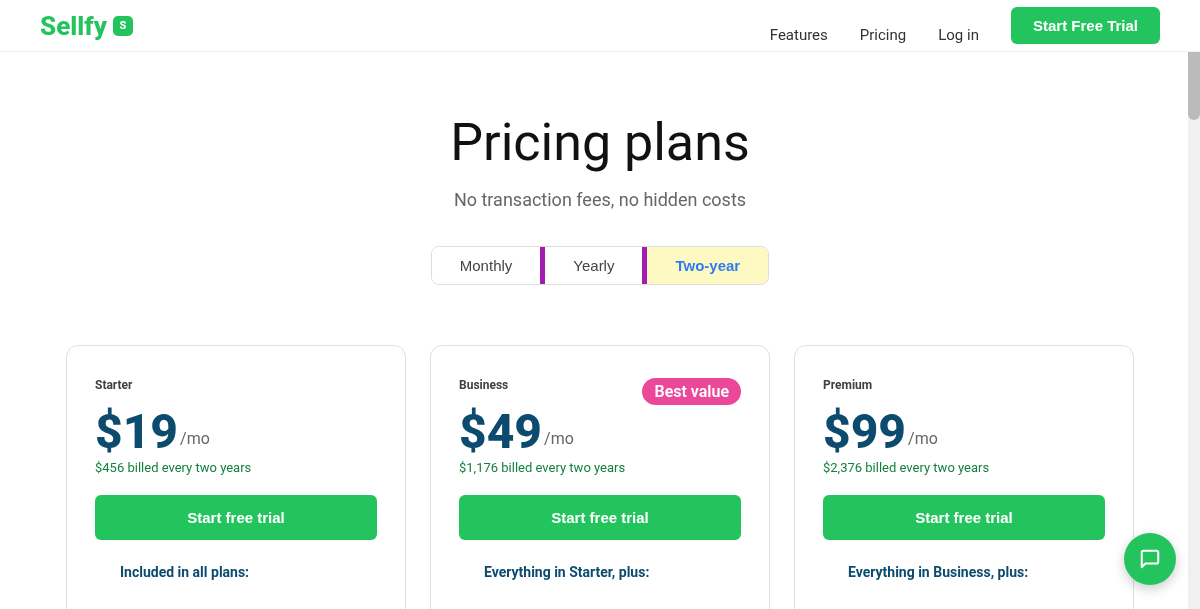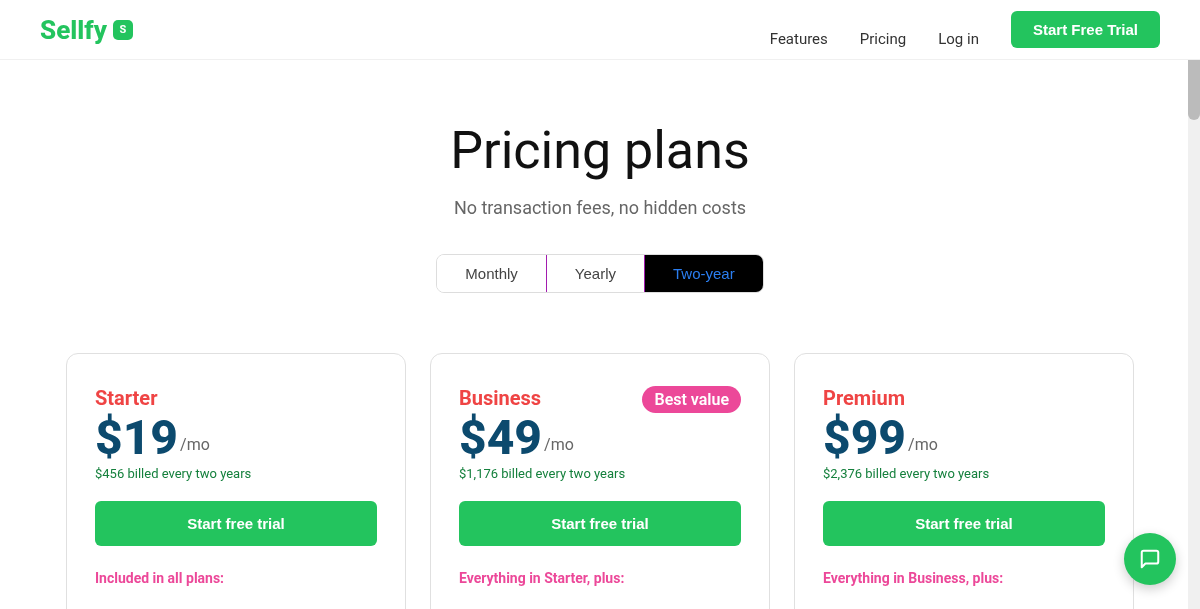--- a/index.html
+++ b/index.html
@@ -9,21 +9,21 @@
       color: #222;
       overflow-x: hidden;
     }
 
     
     header {
       display: flex;
       align-items: center;
       justify-content: space-between;
       padding: 7px 40px;
-      height: 60px;
+      height: 52px;
       border-bottom: 1px solid #f0f0f0;
       position: sticky;
       top: 0;
       background: #fff;
       z-index: 100;
     }
     .logo-wrap {
       display: flex;
       align-items: center;
       gap: 4px;
@@ -97,27 +97,27 @@
       border-radius: 8px;
       overflow: hidden;
     }
     .toggle-btn {
       padding: 10px 28px;
       font-size: 15px;
       background: #fff;
       border: none;
       cursor: pointer;
       color: #444;
-      border-right: 1px solid #a21caf;
+      border-right: 5px solid #a21caf;
     }
     .toggle-btn:last-child { border-right: none; }
     .toggle-btn.active {
-      background: #000000;
+      background: #fef9c3;
       color: #2b7ef0;
-      font-weight: 400;
+      font-weight: 700;
     }
 
     
     .cards-container {
       display: flex;
       justify-content: center;
       gap: 24px;
       padding: 0 40px 60px;
       max-width: 1200px;
       margin: 0 auto;
@@ -126,24 +126,24 @@
       flex: 1;
       max-width: 340px;
       border: 1px solid #e0e0e0;
       border-radius: 12px;
       padding: 32px 28px;
       position: relative;
       background: #fff;
     }
 
     .plan-name {
-      font-size: 20px;
+      font-size: 12px;
       font-weight: 700;
-      color: #ef4444;
-      margin-bottom: 4px;
+      color: #404040;
+      margin-bottom: 16px;
     }
     .best-value-badge {
       background: #ec4899;
       color: #fff;
       font-size: 16px;
       font-weight: 600;
       padding: 4px 12px;
       border-radius: 20px;
       position: absolute;
       top: 32px;
@@ -182,22 +182,23 @@
       border: none;
       border-radius: 6px;
       cursor: pointer;
       text-align: center;
       margin-bottom: 24px;
     }
 
     .features-label {
       font-size: 14px;
       font-weight: 700;
-      color: #ec4899;
+      color: #0c4a6e;
       margin-bottom: 12px;
+      margin-left: 25px;
     }
 
     
     .scrollbar {
       position: fixed;
       right: 0;
       top: 0;
       width: 12px;
       height: 100%;
       background: #f0f0f0;

